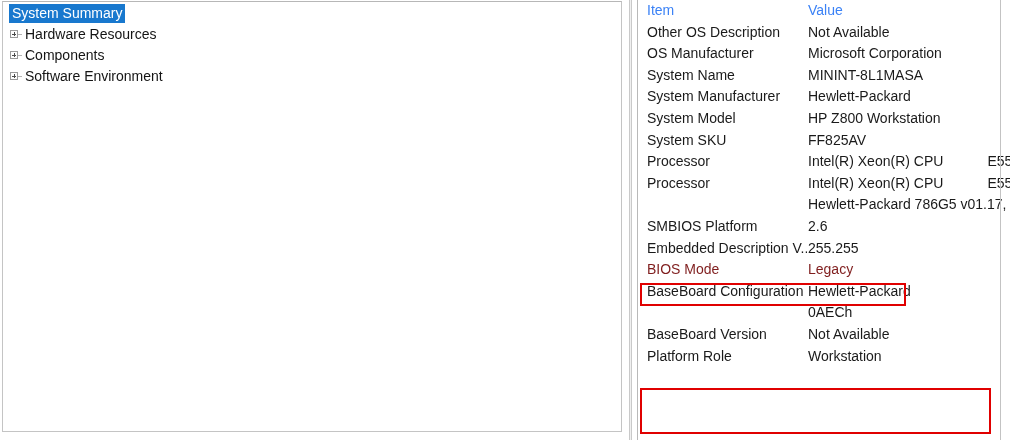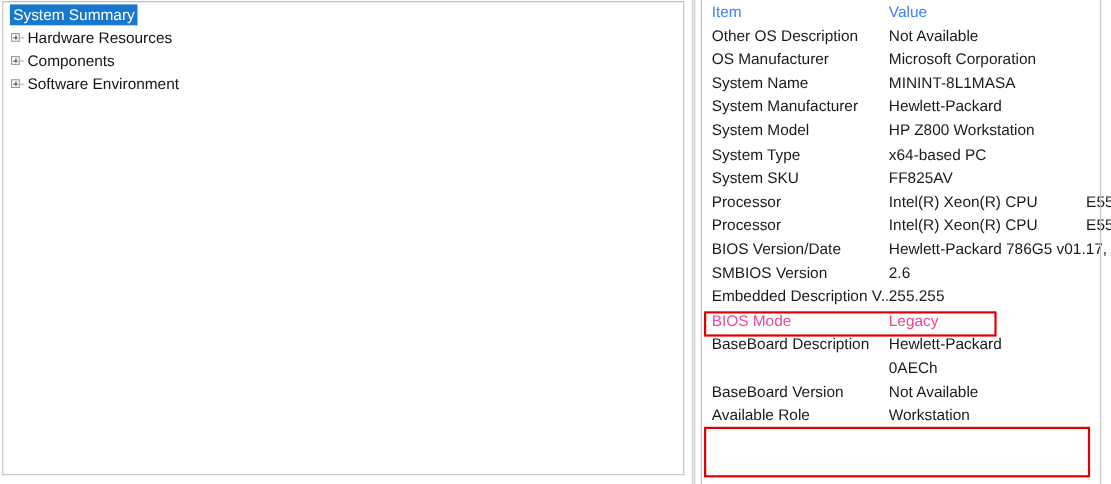--- a/index.html
+++ b/index.html
@@ -185,21 +185,21 @@
   .cell-value .val-tail {
     display: inline-block;
     margin-left: 44px;
   }
   .grid-row.header .cell-item,
   .grid-row.header .cell-value {
     color: #3b82f6;
   }
   .grid-row.hl .cell-item,
   .grid-row.hl .cell-value {
-    color: #ec4899;
+    color: #7f1d1d;
   }
 
   
   .redbox {
     position: absolute;
     border: 2px solid #e00000;
     box-sizing: border-box;
     pointer-events: none;
   }
   #redbox-bios {
@@ -273,64 +273,59 @@
         </div>
         <div class="grid-row">
           <div class="cell-item">System Manufacturer</div>
           <div class="cell-value">Hewlett-Packard</div>
         </div>
         <div class="grid-row">
           <div class="cell-item">System Model</div>
           <div class="cell-value">HP Z800 Workstation</div>
         </div>
         <div class="grid-row">
-          <div class="cell-item">System Type</div>
-          <div class="cell-value">x64-based PC</div>
-        </div>
-        <div class="grid-row">
           <div class="cell-item">System SKU</div>
           <div class="cell-value">FF825AV</div>
         </div>
         <div class="grid-row">
           <div class="cell-item">Processor</div>
           <div class="cell-value"><span class="val-main">Intel(R) Xeon(R) CPU</span><span class="val-tail">E5506</span></div>
         </div>
         <div class="grid-row">
           <div class="cell-item">Processor</div>
           <div class="cell-value"><span class="val-main">Intel(R) Xeon(R) CPU</span><span class="val-tail">E5506</span></div>
         </div>
         <div class="grid-row">
-          <div class="cell-item">BIOS Version/Date</div>
           <div class="cell-value">Hewlett-Packard 786G5 v01.17, 8/</div>
         </div>
         <div class="grid-row">
-          <div class="cell-item">SMBIOS Version</div>
+          <div class="cell-item">SMBIOS Platform</div>
           <div class="cell-value">2.6</div>
         </div>
         <div class="grid-row">
           <div class="cell-item">Embedded Description V...</div>
           <div class="cell-value">255.255</div>
         </div>
         <div class="grid-row hl">
           <div class="cell-item">BIOS Mode</div>
           <div class="cell-value">Legacy</div>
         </div>
         <div class="grid-row">
-          <div class="cell-item">BaseBoard Description</div>
+          <div class="cell-item">BaseBoard Configuration</div>
           <div class="cell-value">Hewlett-Packard</div>
         </div>
         <div class="grid-row">
           <div class="cell-value">0AECh</div>
         </div>
         <div class="grid-row">
           <div class="cell-item">BaseBoard Version</div>
           <div class="cell-value">Not Available</div>
         </div>
         <div class="grid-row">
-          <div class="cell-item">Available Role</div>
+          <div class="cell-item">Platform Role</div>
           <div class="cell-value">Workstation</div>
         </div>
       </div>
   </div>
   <div class="list-right-border"></div>
 
   <div class="redbox" id="redbox-bios"></div>
   <div class="redbox" id="redbox-secure"></div>
 
 </div>

